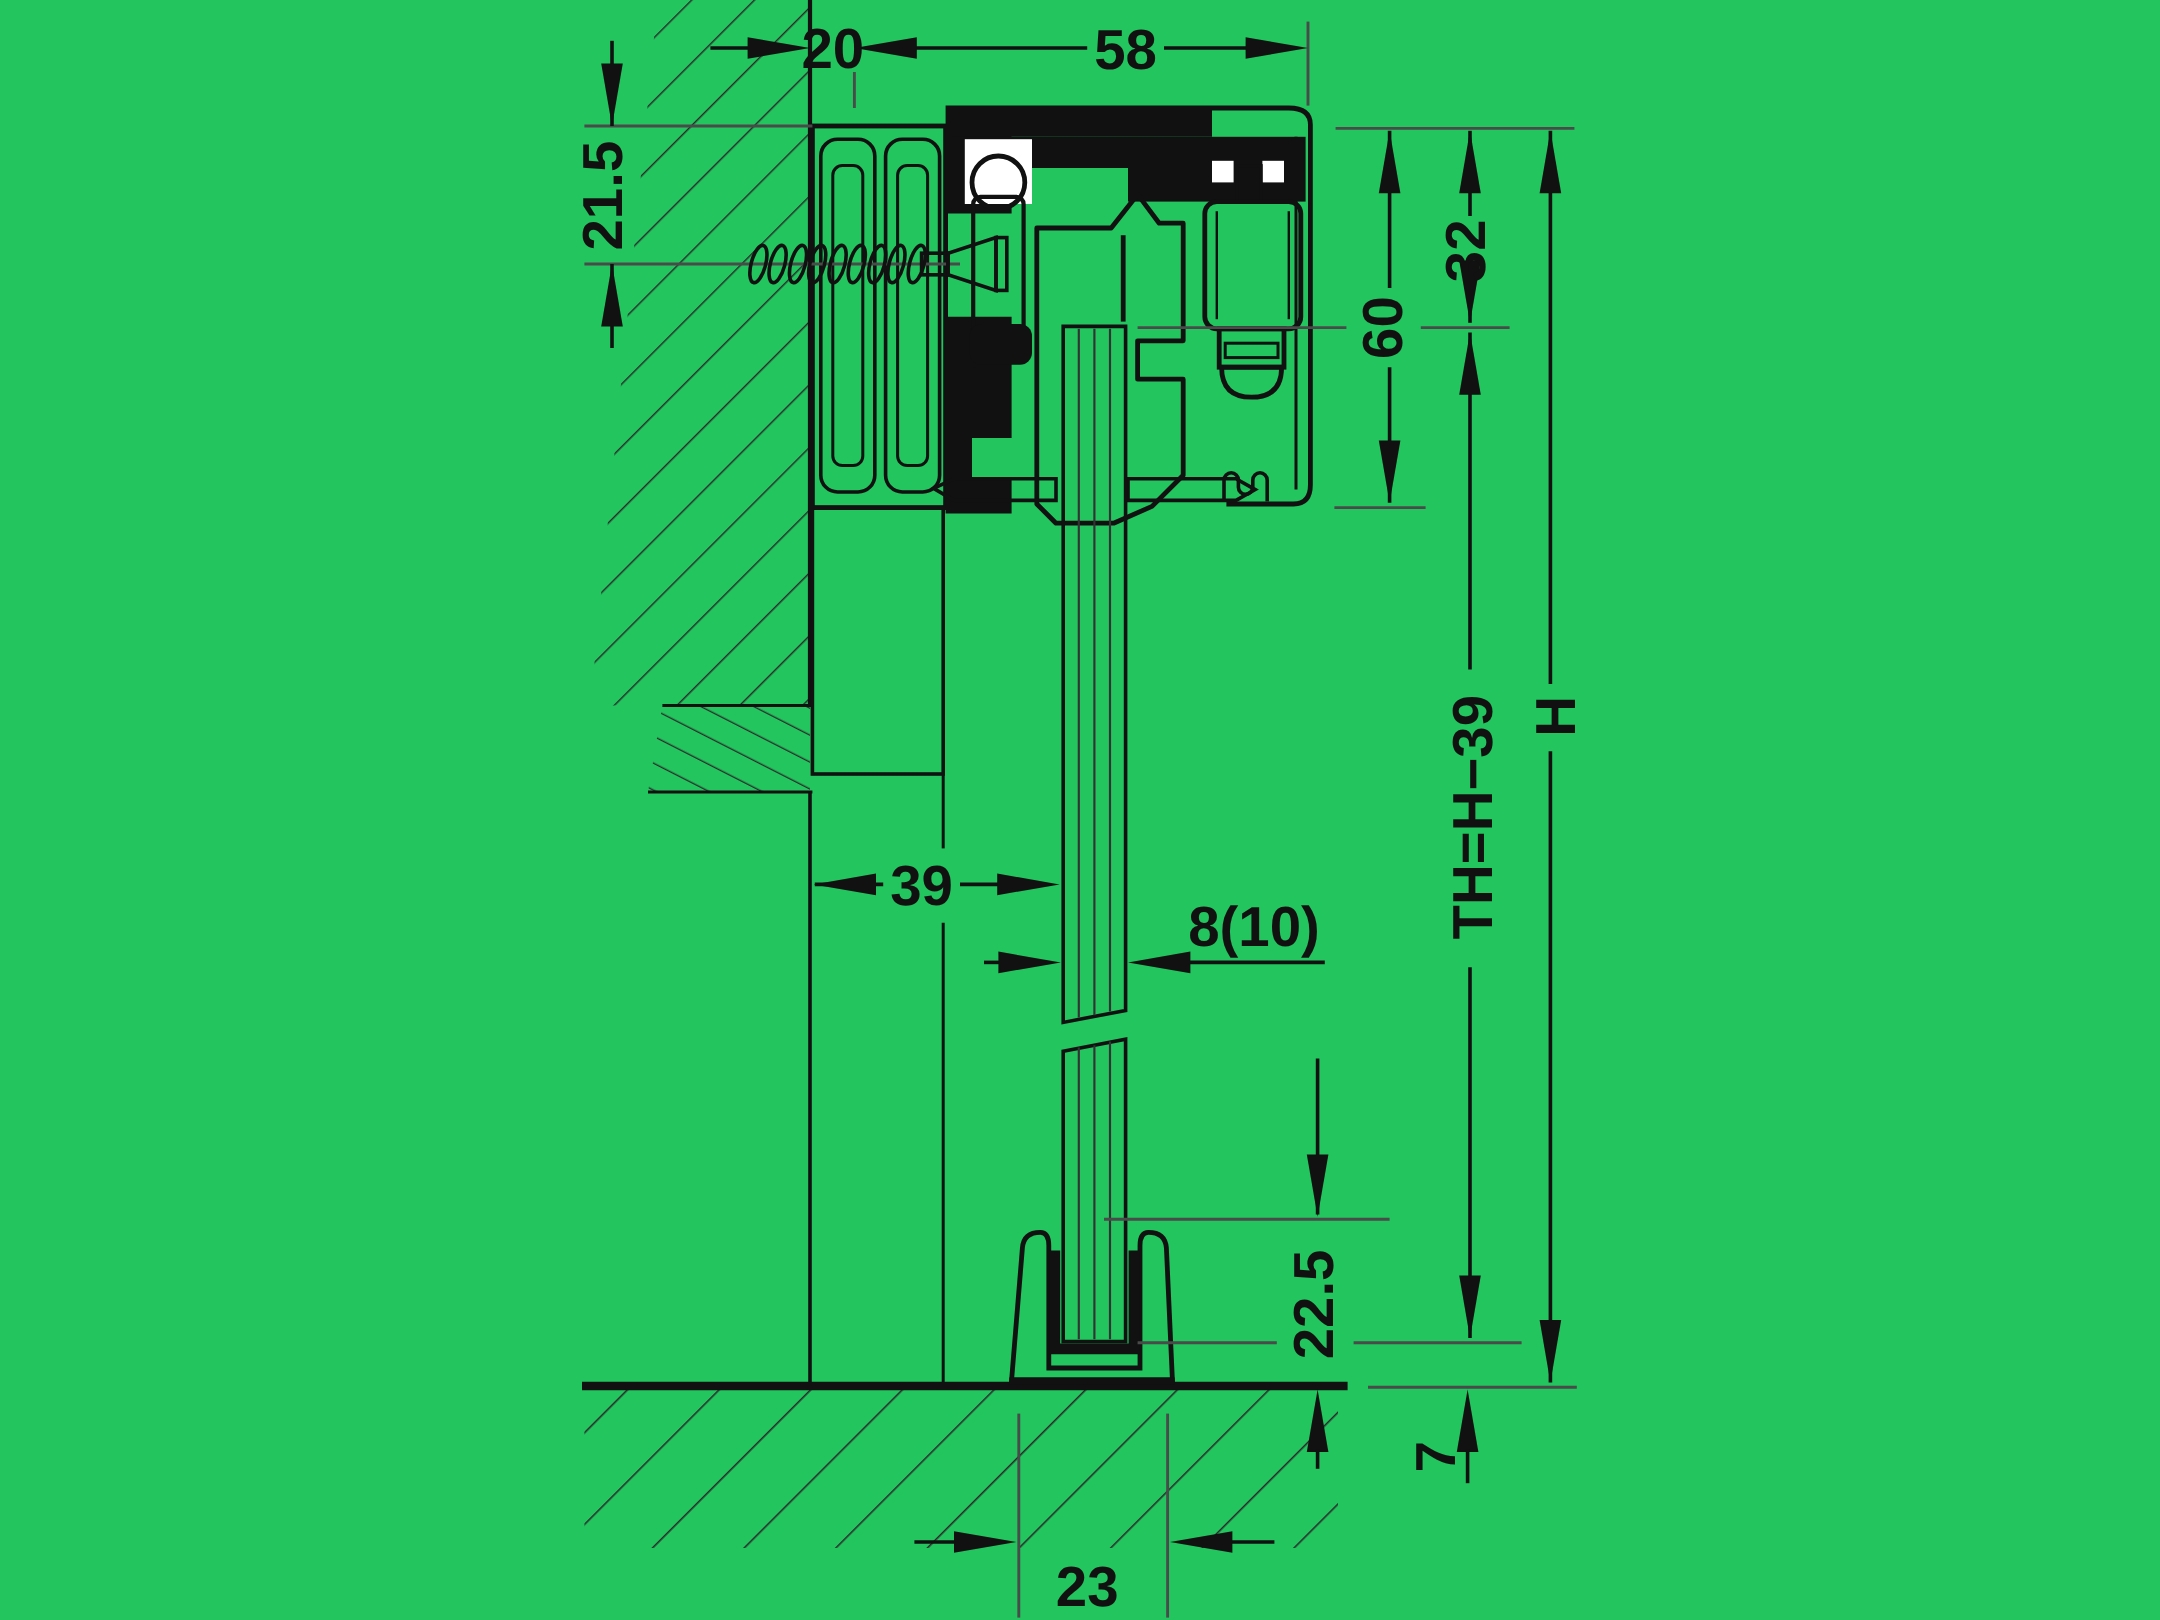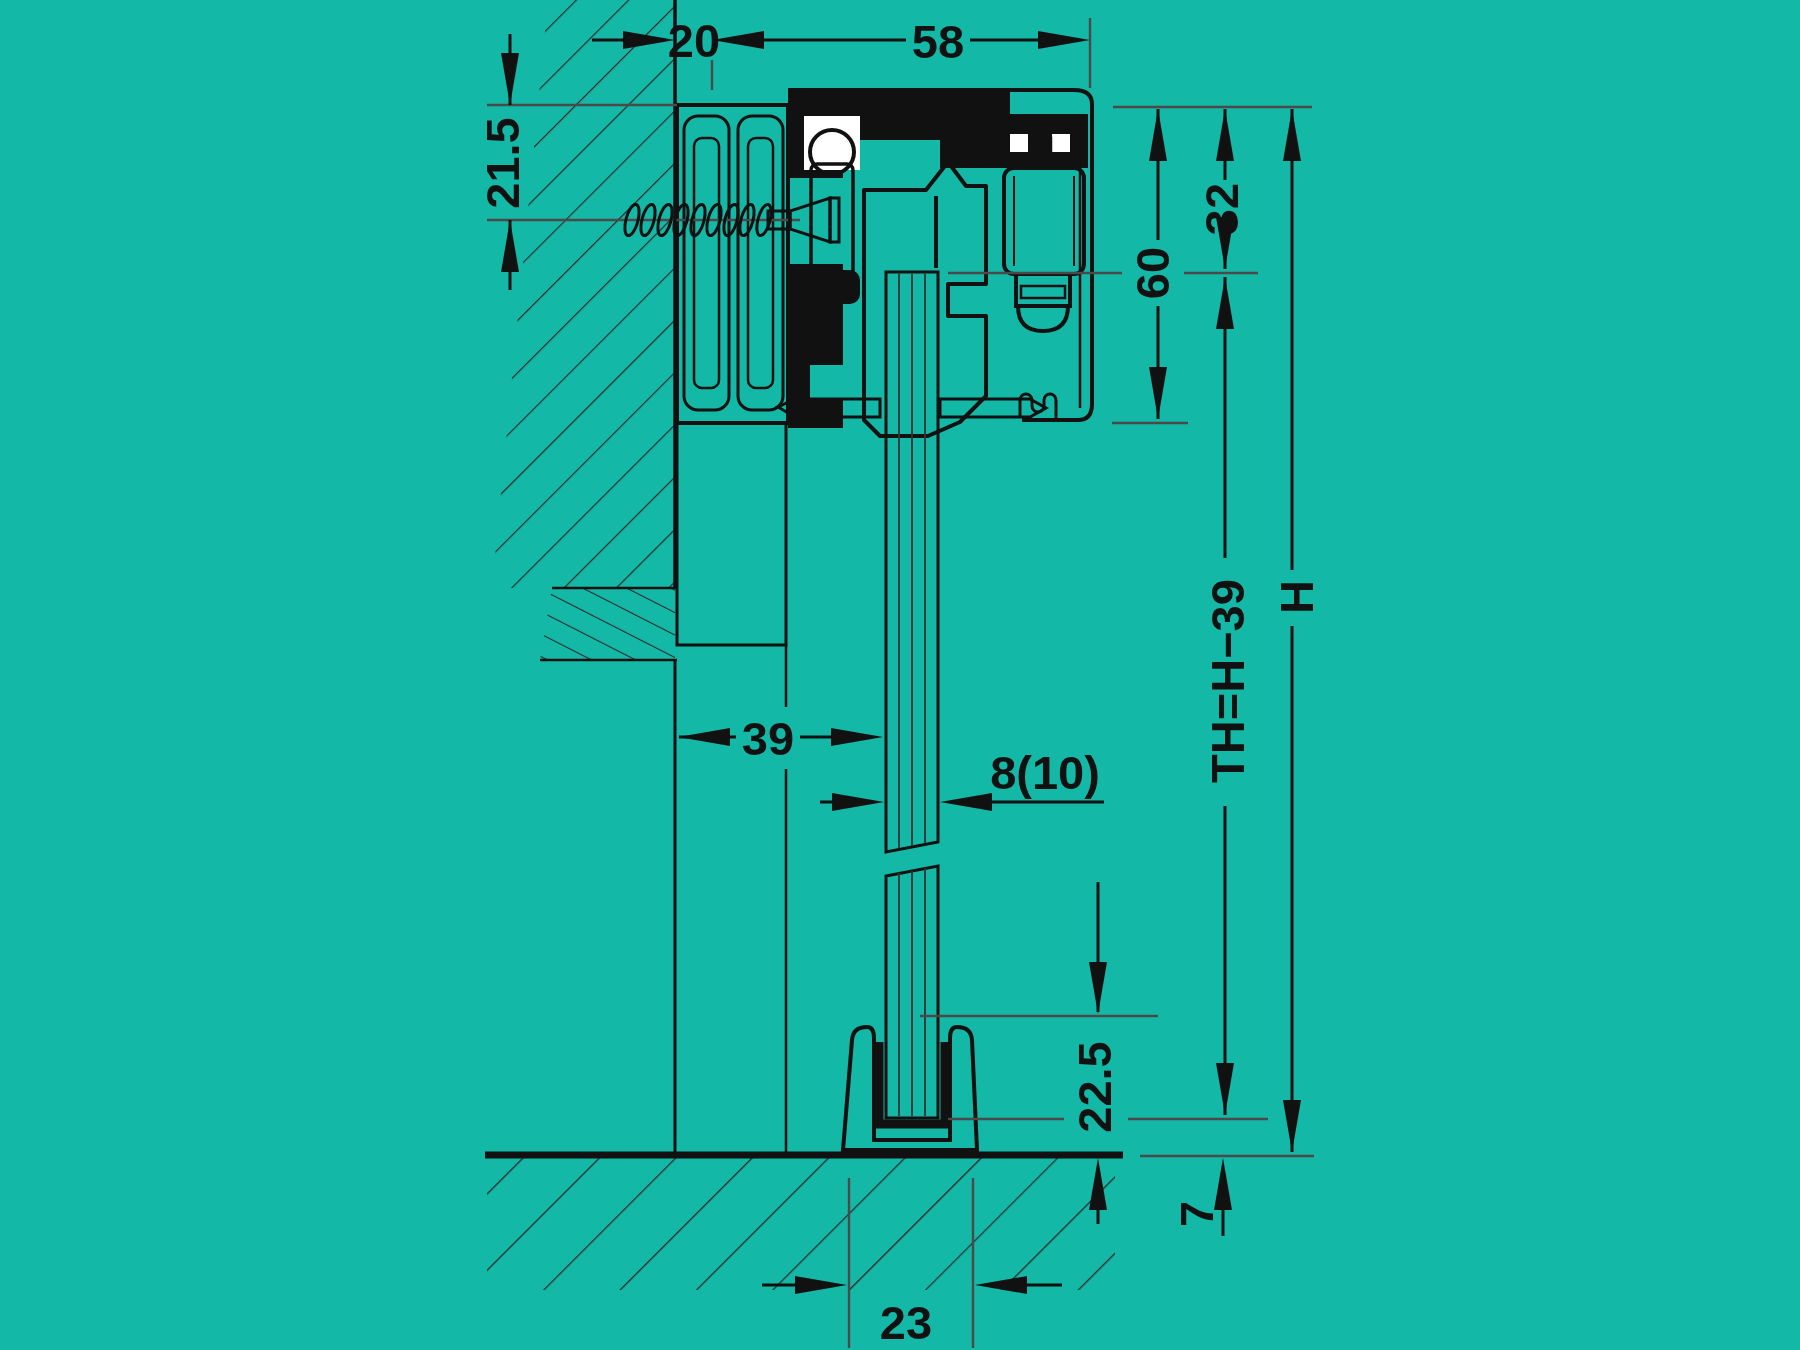--- a/index.html
+++ b/index.html
@@ -1,16 +1,16 @@
 <!DOCTYPE html>
 <html><head>
 <meta charset="utf-8">
 <style>
   html,body{margin:0;padding:0;background:#ffffff;}
-  .stage{width:1800px;height:1350px;position:relative;background:#14b8a6;overflow:hidden;}
+  .stage{width:1800px;height:1350px;position:relative;background:#22c55e;overflow:hidden;}
   svg{display:block;}
   .dim-text{font-family:"Liberation Sans","DejaVu Sans",sans-serif;font-weight:bold;font-size:47px;fill:#111;}
   .ah{fill:#111;stroke:none;}
   .dimline{stroke:#111;stroke-width:3;fill:none;}
   .refline{stroke:#4a4a4a;stroke-width:2.4;fill:none;}
   .outline{stroke:#111;fill:none;}
 </style>
 </head>
 <body>
 

